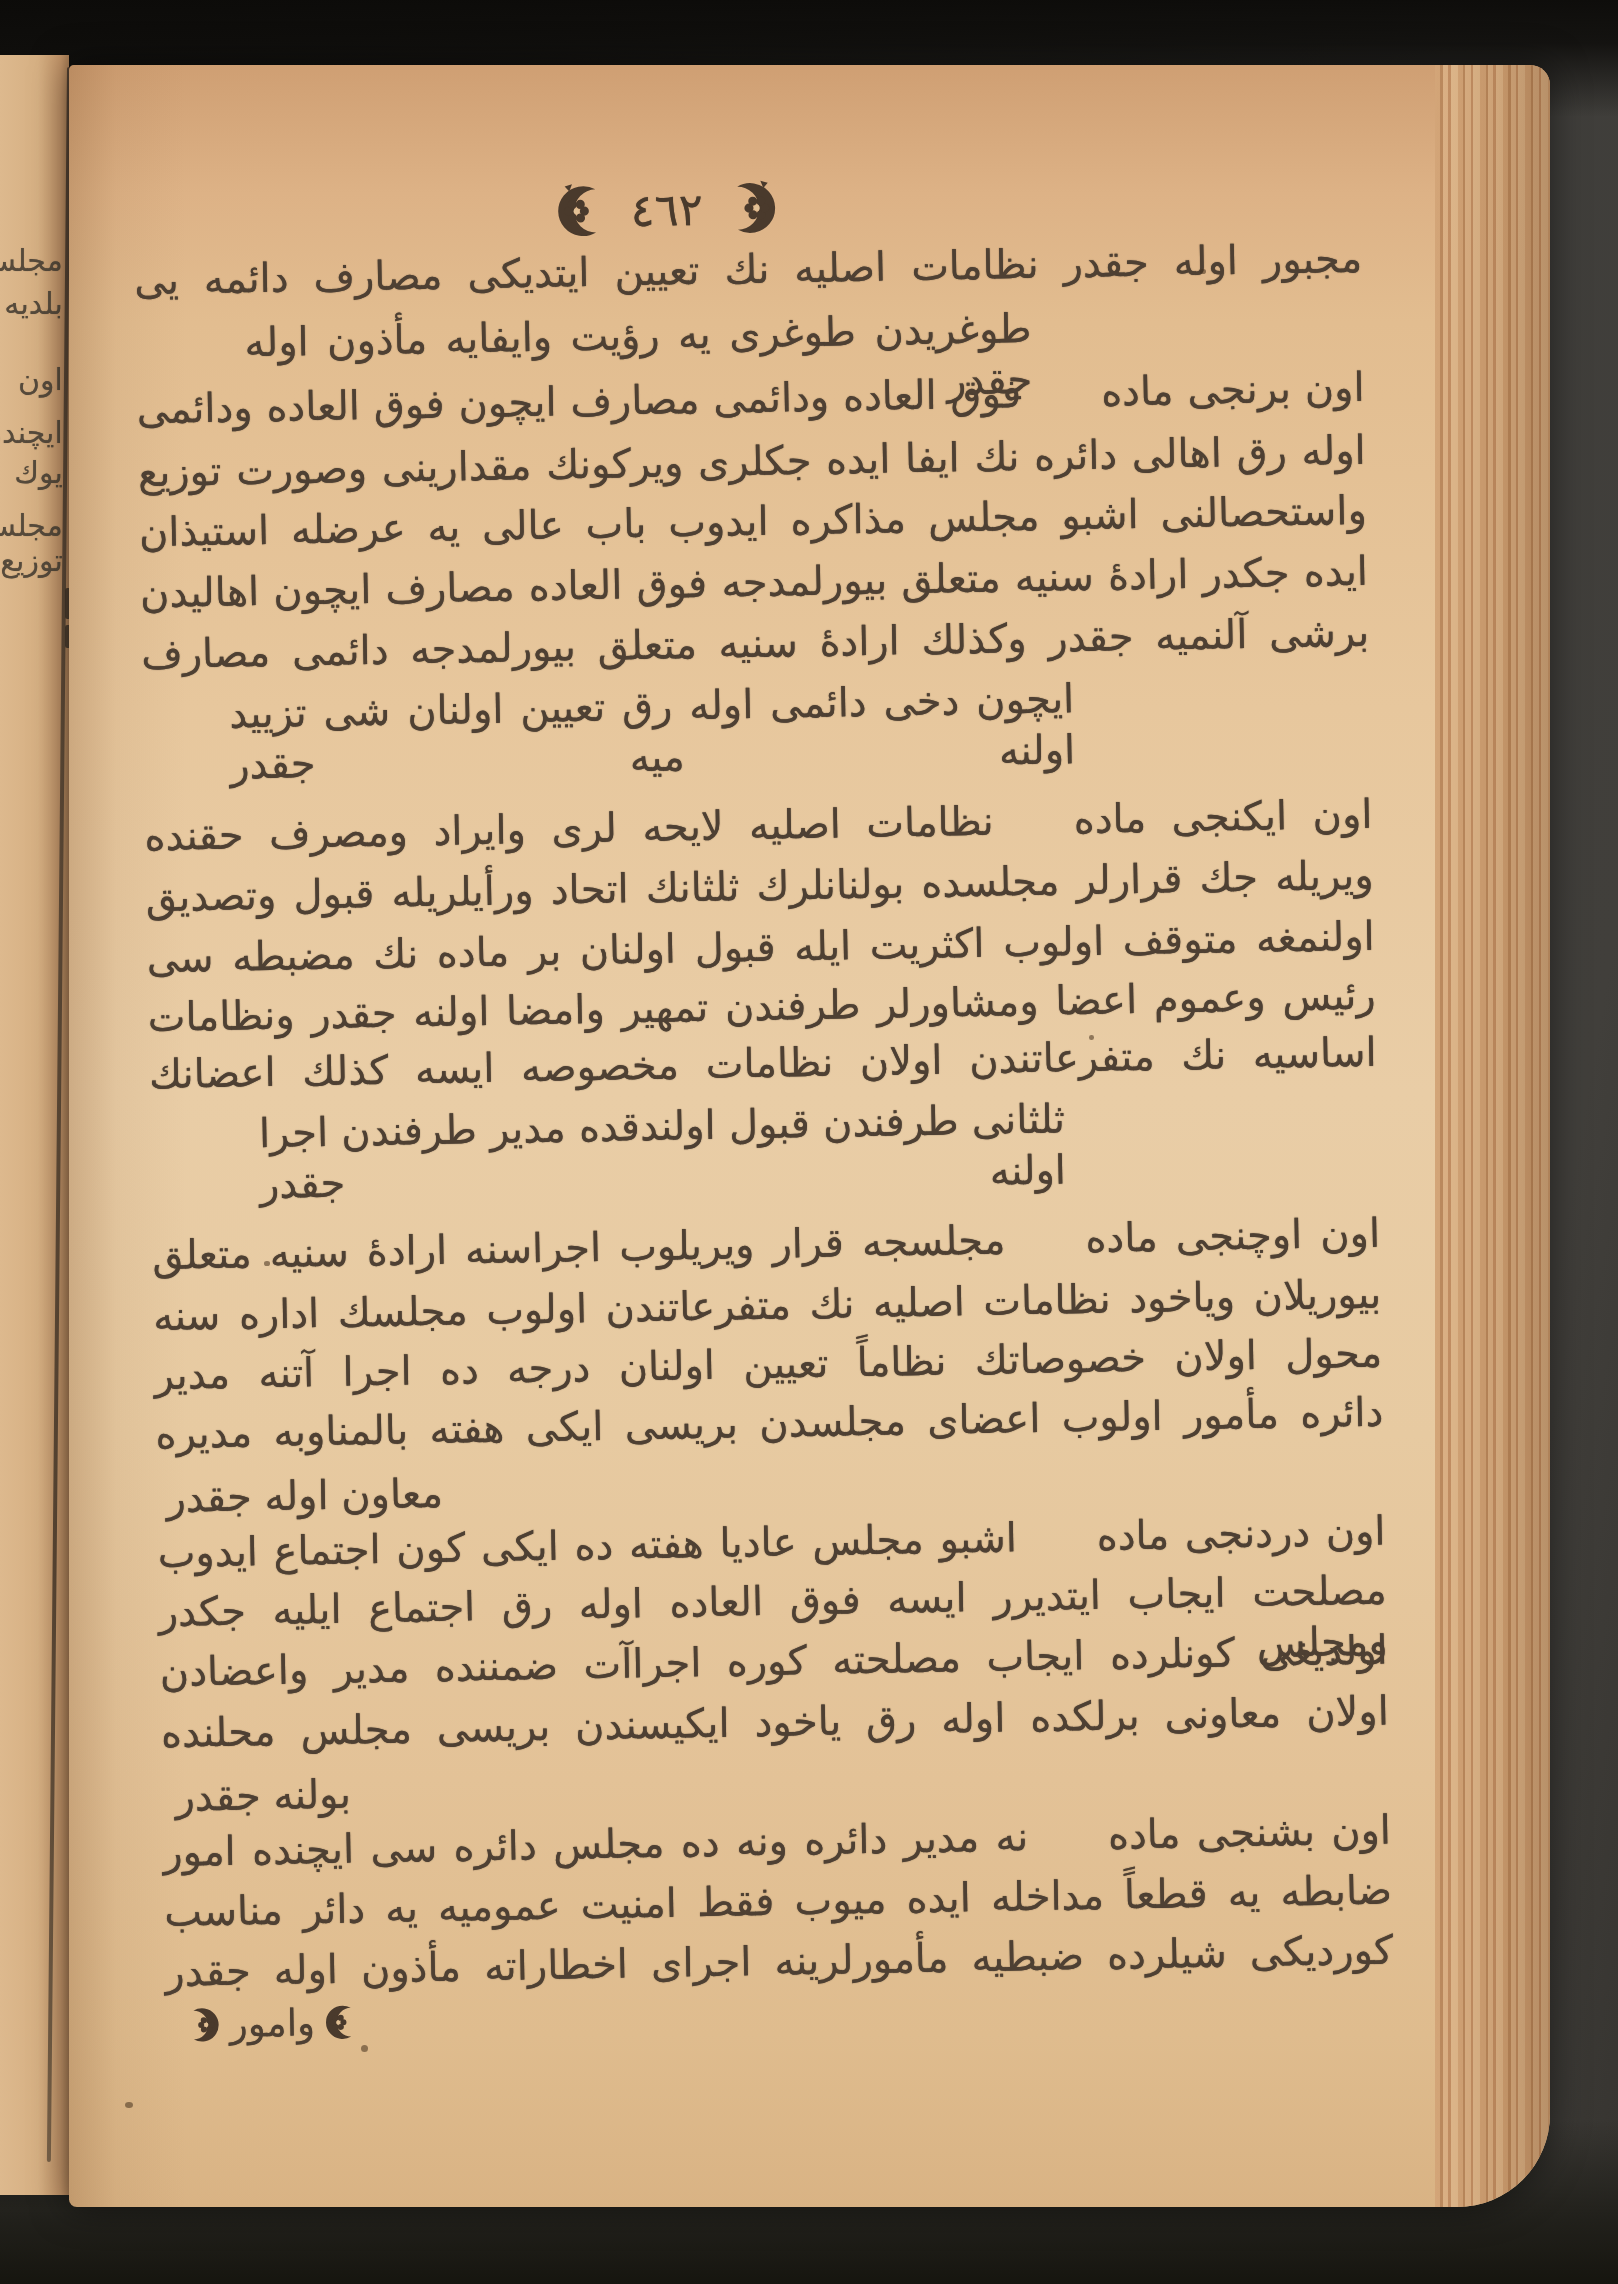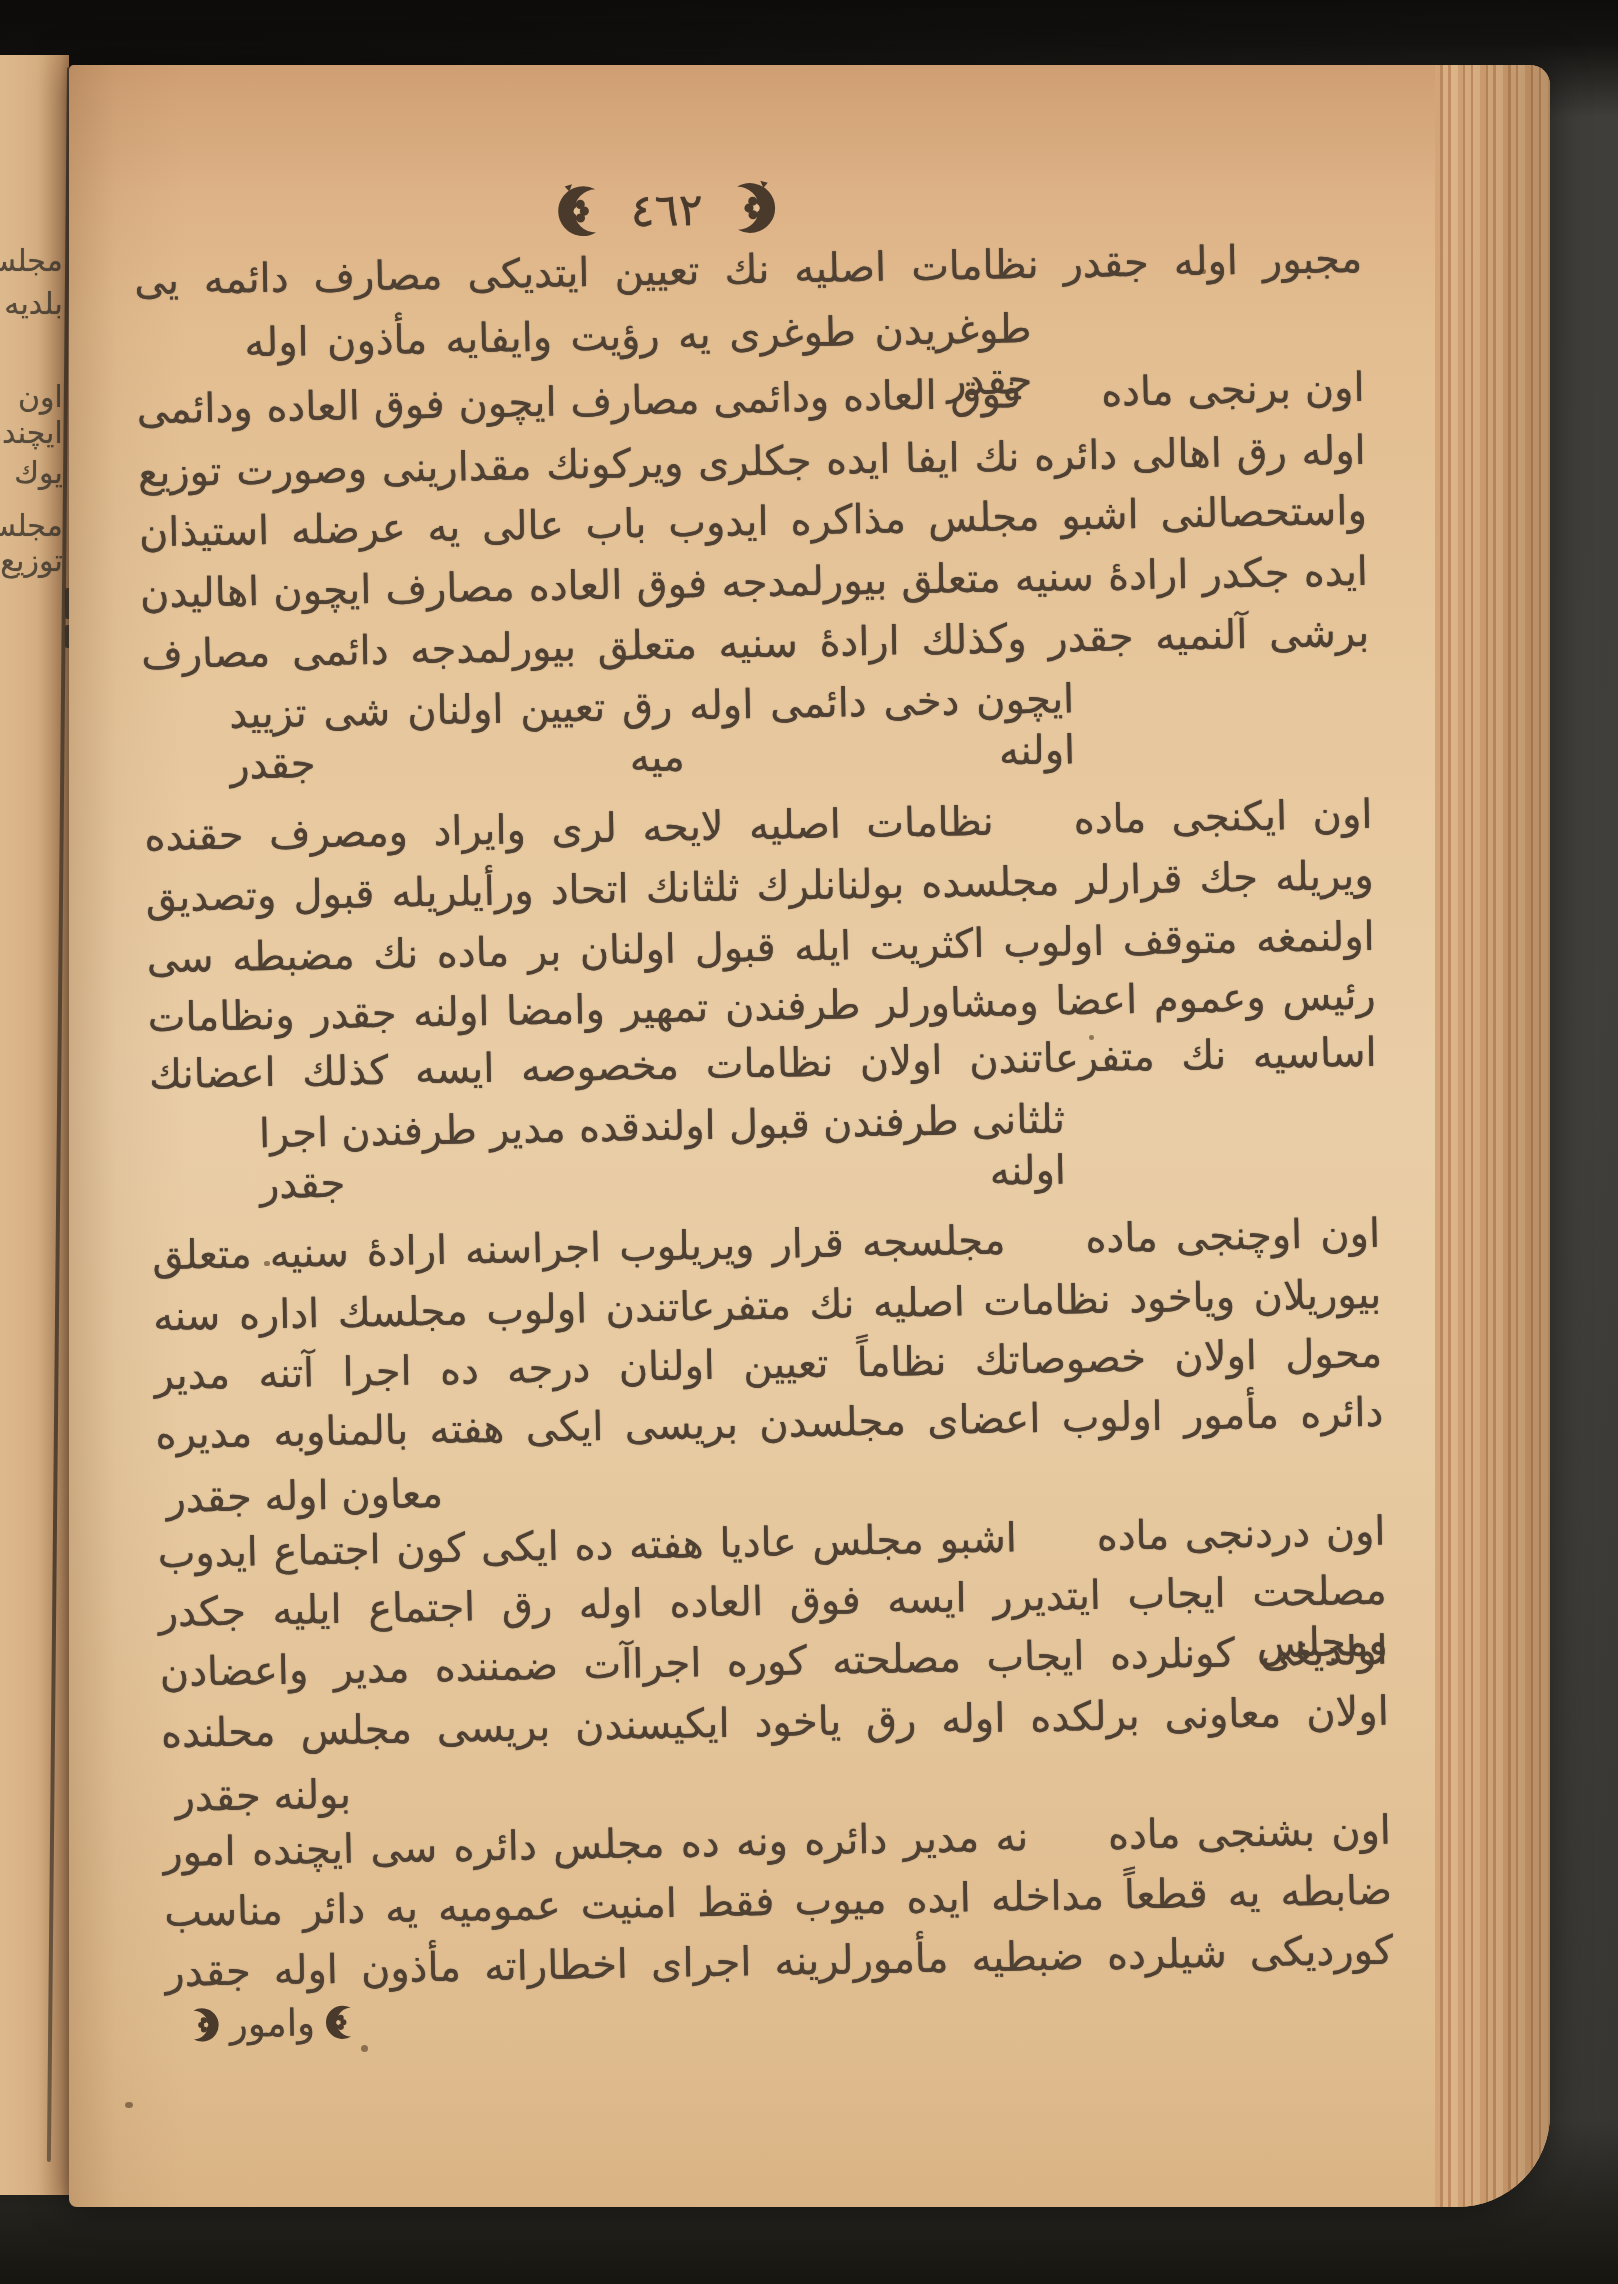--- a/index.html
+++ b/index.html
@@ -95,21 +95,21 @@
   .speck{position:absolute;border-radius:50%;background:rgba(70,50,30,.55);}
 </style>
 </head>
 <body>
 
 <div class="photo">
 
   <div class="strip">
     <div class="frag" style="top:191px">مجلسك</div>
     <div class="frag" style="top:234px">بلديه</div>
-    <div class="frag" style="top:327px">اون</div>
+    <div class="frag" style="top:310px">اون</div>
     <div class="frag" style="top:363px">ايچنده</div>
     <div class="frag" style="top:403px">يوك</div>
     <div class="frag" style="top:456px">مجلس</div>
     <div class="frag" style="top:491px">توزيع</div>
   </div>
 
   <div class="gutter"></div>
   <div class="gutter-mark" style="left:65px;top:588px;width:12.5px;height:31px"></div>
   <div class="gutter-mark" style="left:65px;top:625px;width:12.5px;height:23.4px"></div>
 

